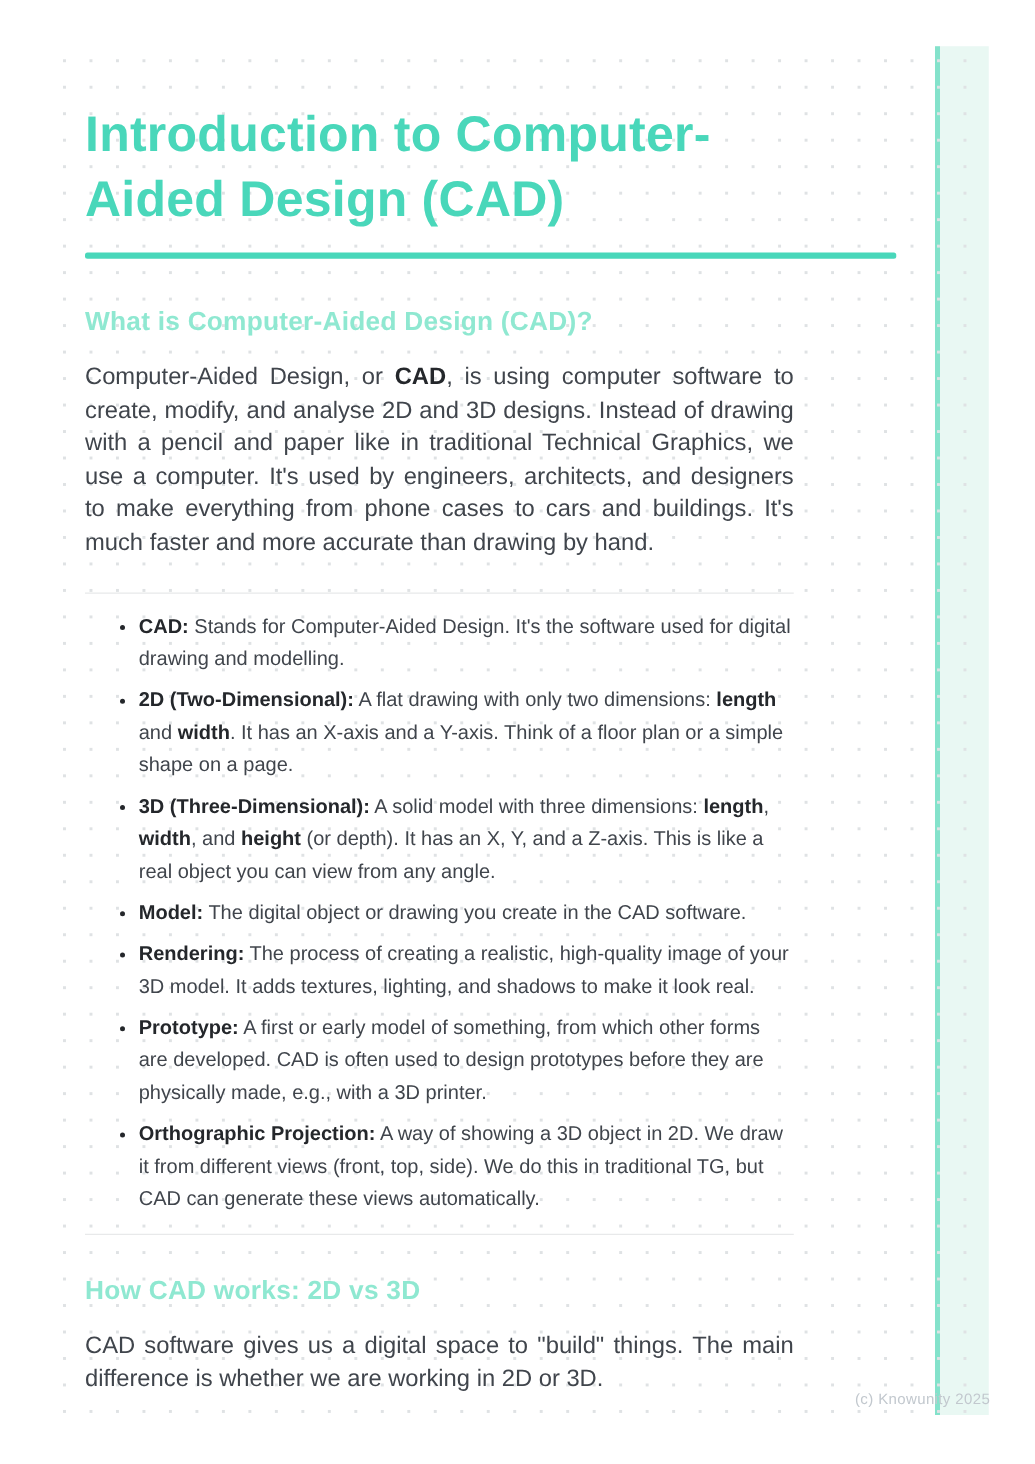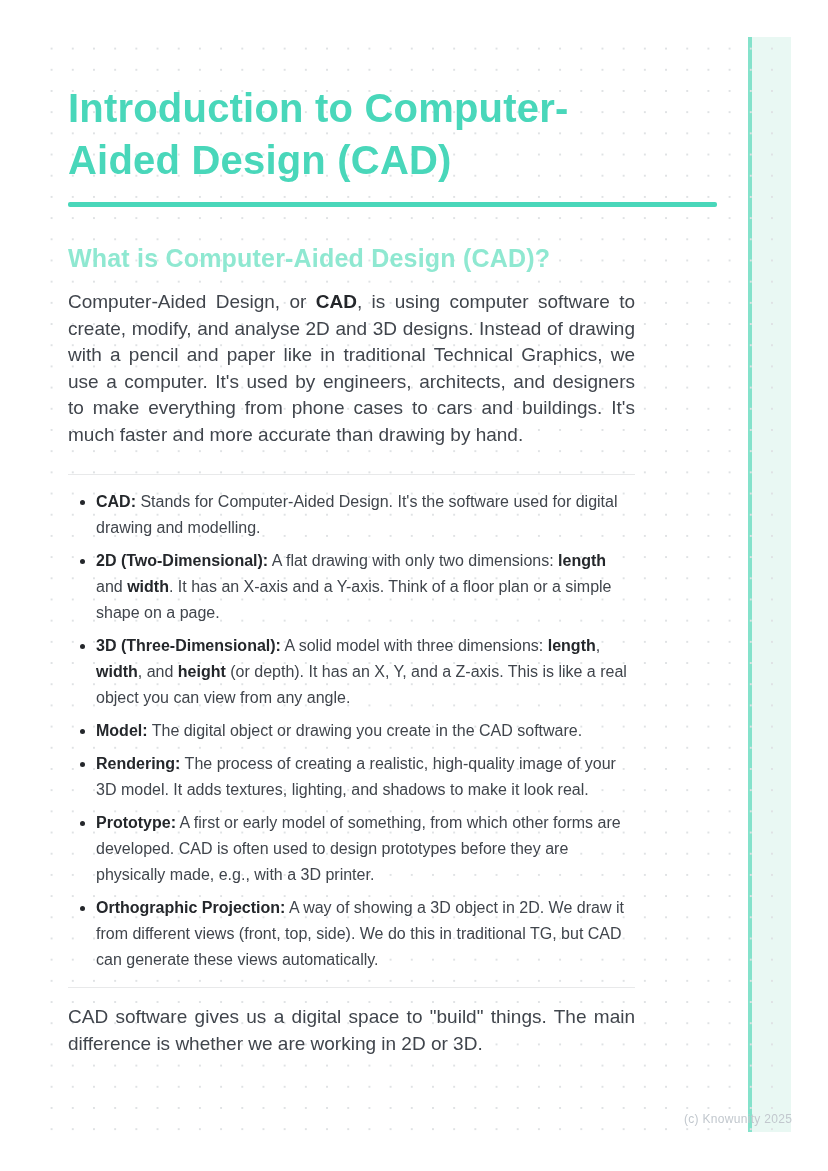--- a/index.html
+++ b/index.html
@@ -43,21 +43,21 @@
     font-size:40px;line-height:52px;font-weight:bold;
     color:var(--accent);
     letter-spacing:0.2px;
   }
   .title-rule{
     margin-top:16px;width:649px;height:5px;
     background:var(--accent);
     border-radius:2px;
   }
   h2{
-    margin:0;font-size:25px;line-height:30px;font-weight:bold;
+    margin:0;font-size:21px;line-height:30px;font-weight:bold;
     color:var(--heading);
     letter-spacing:0.2px;
   }
   .h2-first{margin-top:36px;}
   .h2-later{margin-top:30px;}
   p.para{
     margin:16px 0 0 0;width:567px;
     font-size:19px;line-height:26.5px;
     text-align:justify;
   }
@@ -70,21 +70,21 @@
     border:none;border-top:1px solid var(--divider);
     width:567px;margin:14px 0 0 0;
   }
   ul.terms{
     margin:14px 0 0 0;padding:0 0 0 28px;
     width:539px;
     font-size:16px;line-height:26px;
     text-align:left;
   }
   ul.terms li{
-    margin:0 0 7px 0;
+    margin:0 0 7px 15px;
     padding-left:0;
   }
   ul.terms li::marker{color:var(--bold);font-size:15px;}
   .watermark{
     position:absolute;left:684px;top:1112px;
     font-size:12px;line-height:14px;
     color:var(--watermark);
     letter-spacing:0.3px;
     z-index:3;
     white-space:nowrap;
@@ -118,20 +118,21 @@
           <li><b>Model:</b><span> The digital object or drawing you create in the CAD software.</span></li>
           <li><b>Rendering:</b><span> The process of creating a realistic, high-quality image of your 3D model. It adds textures, lighting, and shadows to make it look real.</span></li>
           <li><b>Prototype:</b><span> A first or early model of something, from which other forms are developed. CAD is often used to design prototypes before they are physically made, e.g., with a 3D printer.</span></li>
           <li><b>Orthographic Projection:</b><span> A way of showing a 3D object in 2D. We draw it from different views (front, top, side). We do this in traditional TG, but CAD can generate these views automatically.</span></li>
         </ul>
     </section>
 
     <hr class="divider2">
 
     <section>
+      <h2 class="h2-later">How CAD works: 2D vs 3D</h2>
       <p class="para"><span>CAD software gives us a digital space to "build" things. The main difference is whether we are working in 2D or 3D.</span></p>
     </section>
 
   </div>
 
   <div class="watermark">(c) Knowunity 2025</div>
 
 </div>
 
 </body></html>

